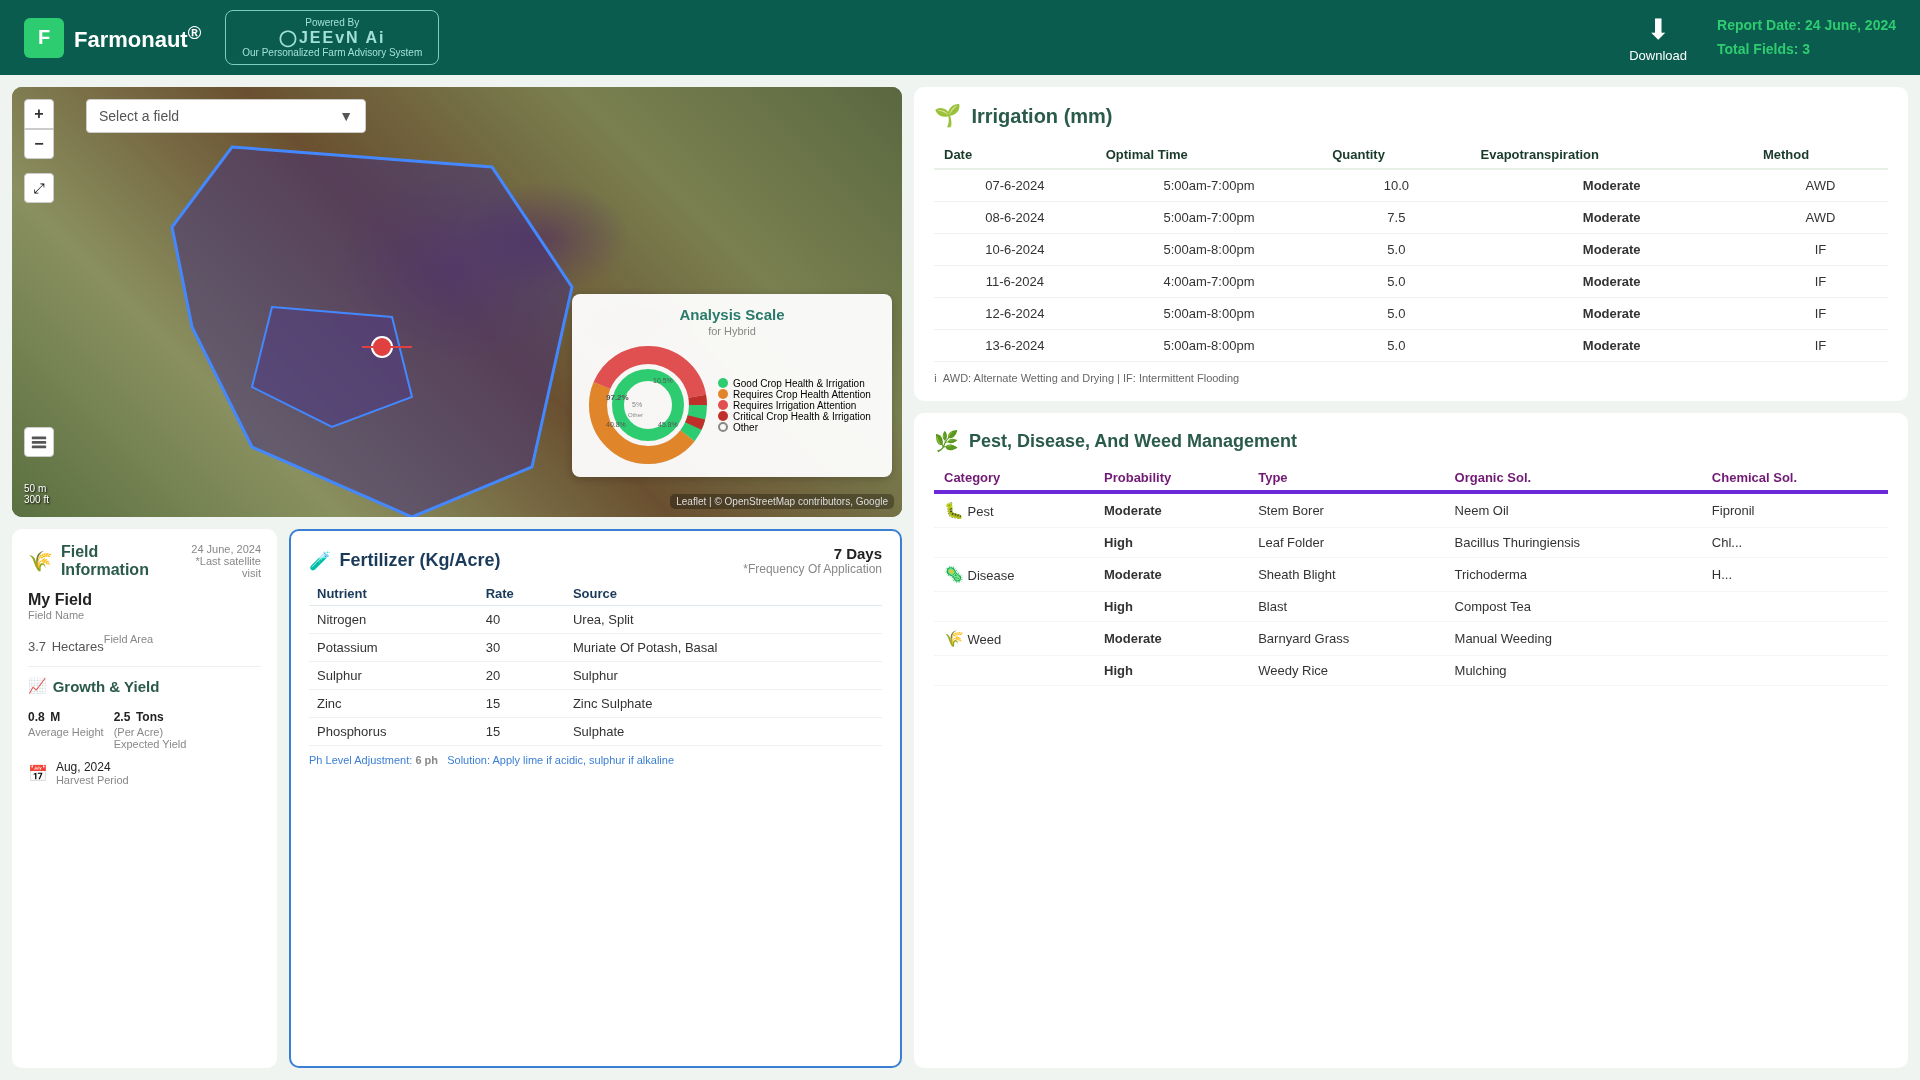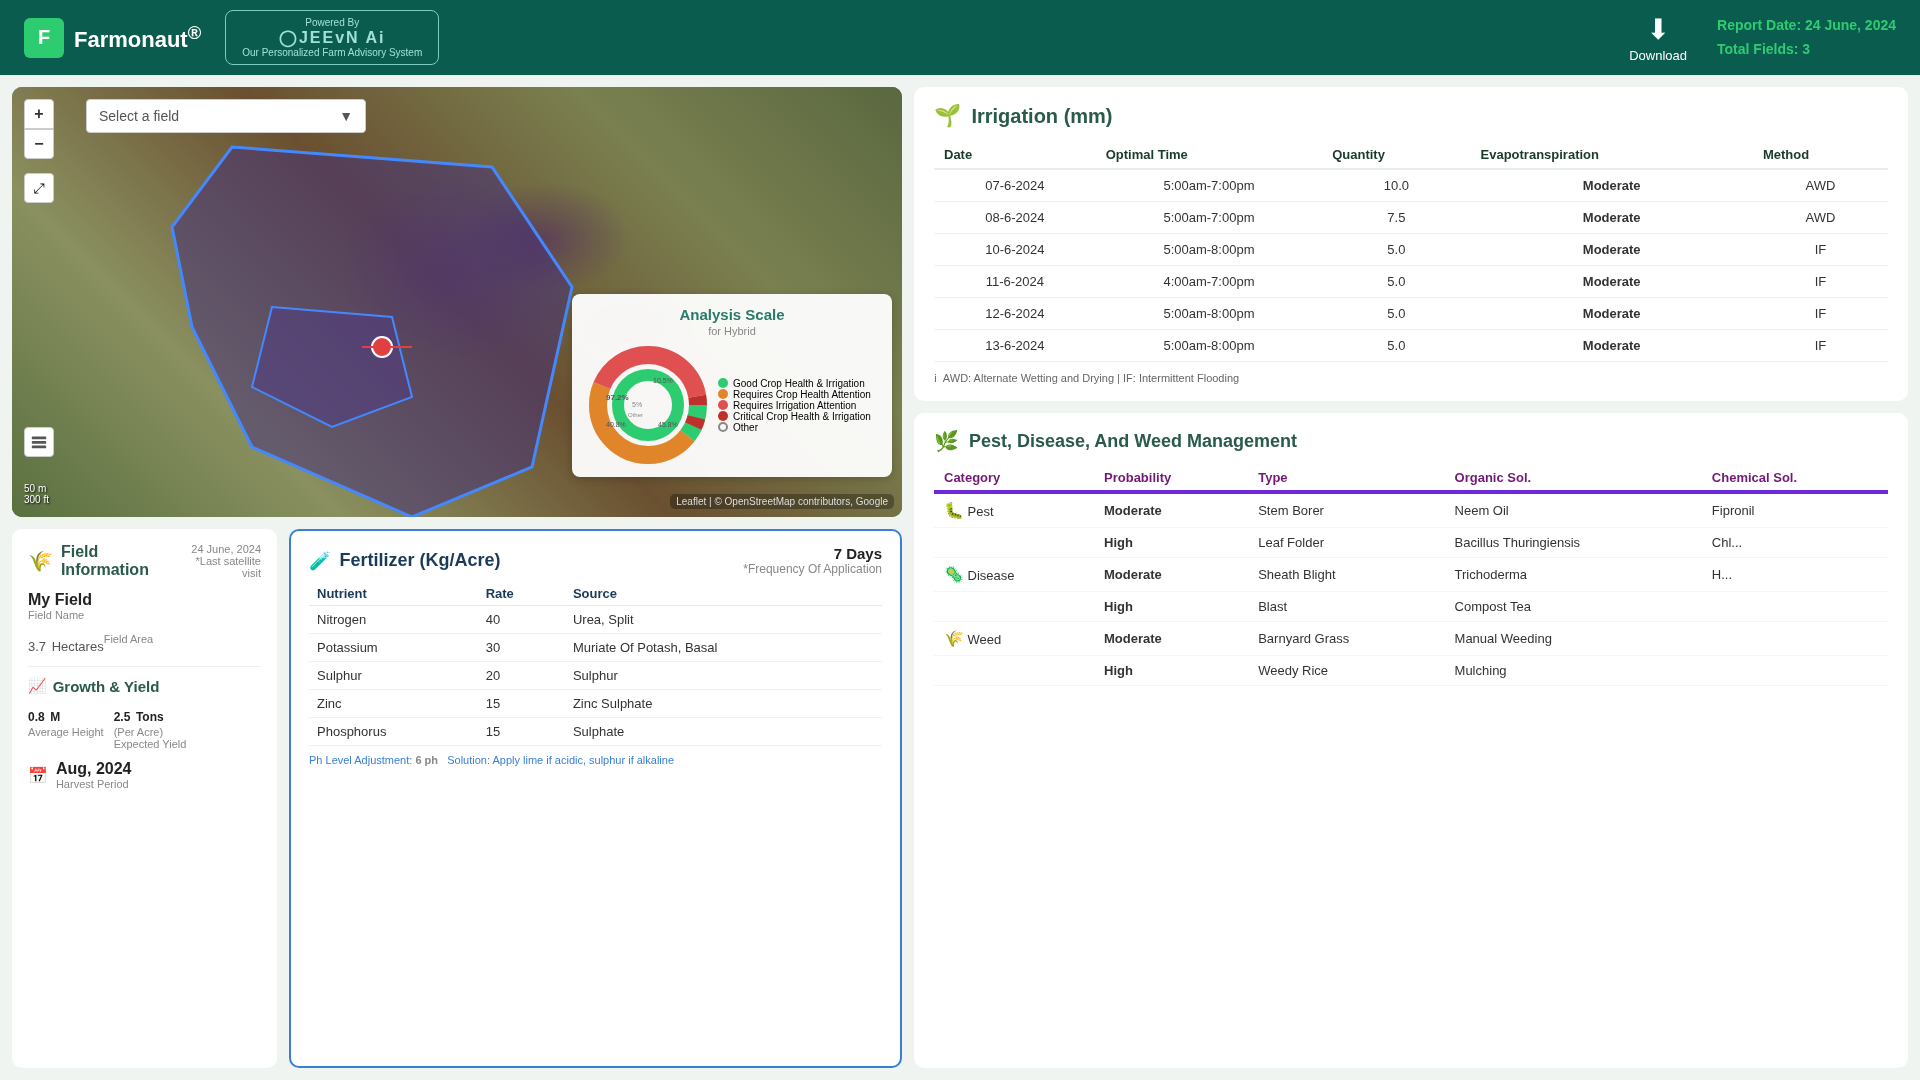--- a/index.html
+++ b/index.html
@@ -365,21 +365,21 @@
     .metric-block { display: flex; flex-direction: column; }
     .metric-val { font-size: 20px; font-weight: bold; color: #222; }
     .metric-val span { font-size: 12px; }
     .metric-label { font-size: 11px; color: #888; }
     #harvest-row {
       display: flex;
       align-items: center;
       gap: 8px;
       margin-top: 10px;
     }
-    #harvest-val { font-size: 16px; font-weight: bold; color: #222; }
+    #harvest-val { font-size: 12px; font-weight: normal; color: #222; }
     #harvest-label { font-size: 11px; color: #888; }
 
     
     #fertilizer-panel {
       background: white;
       border-radius: 10px;
       padding: 14px 18px;
       flex: 1;
       border: 2px solid #3a7fd4;
     }

